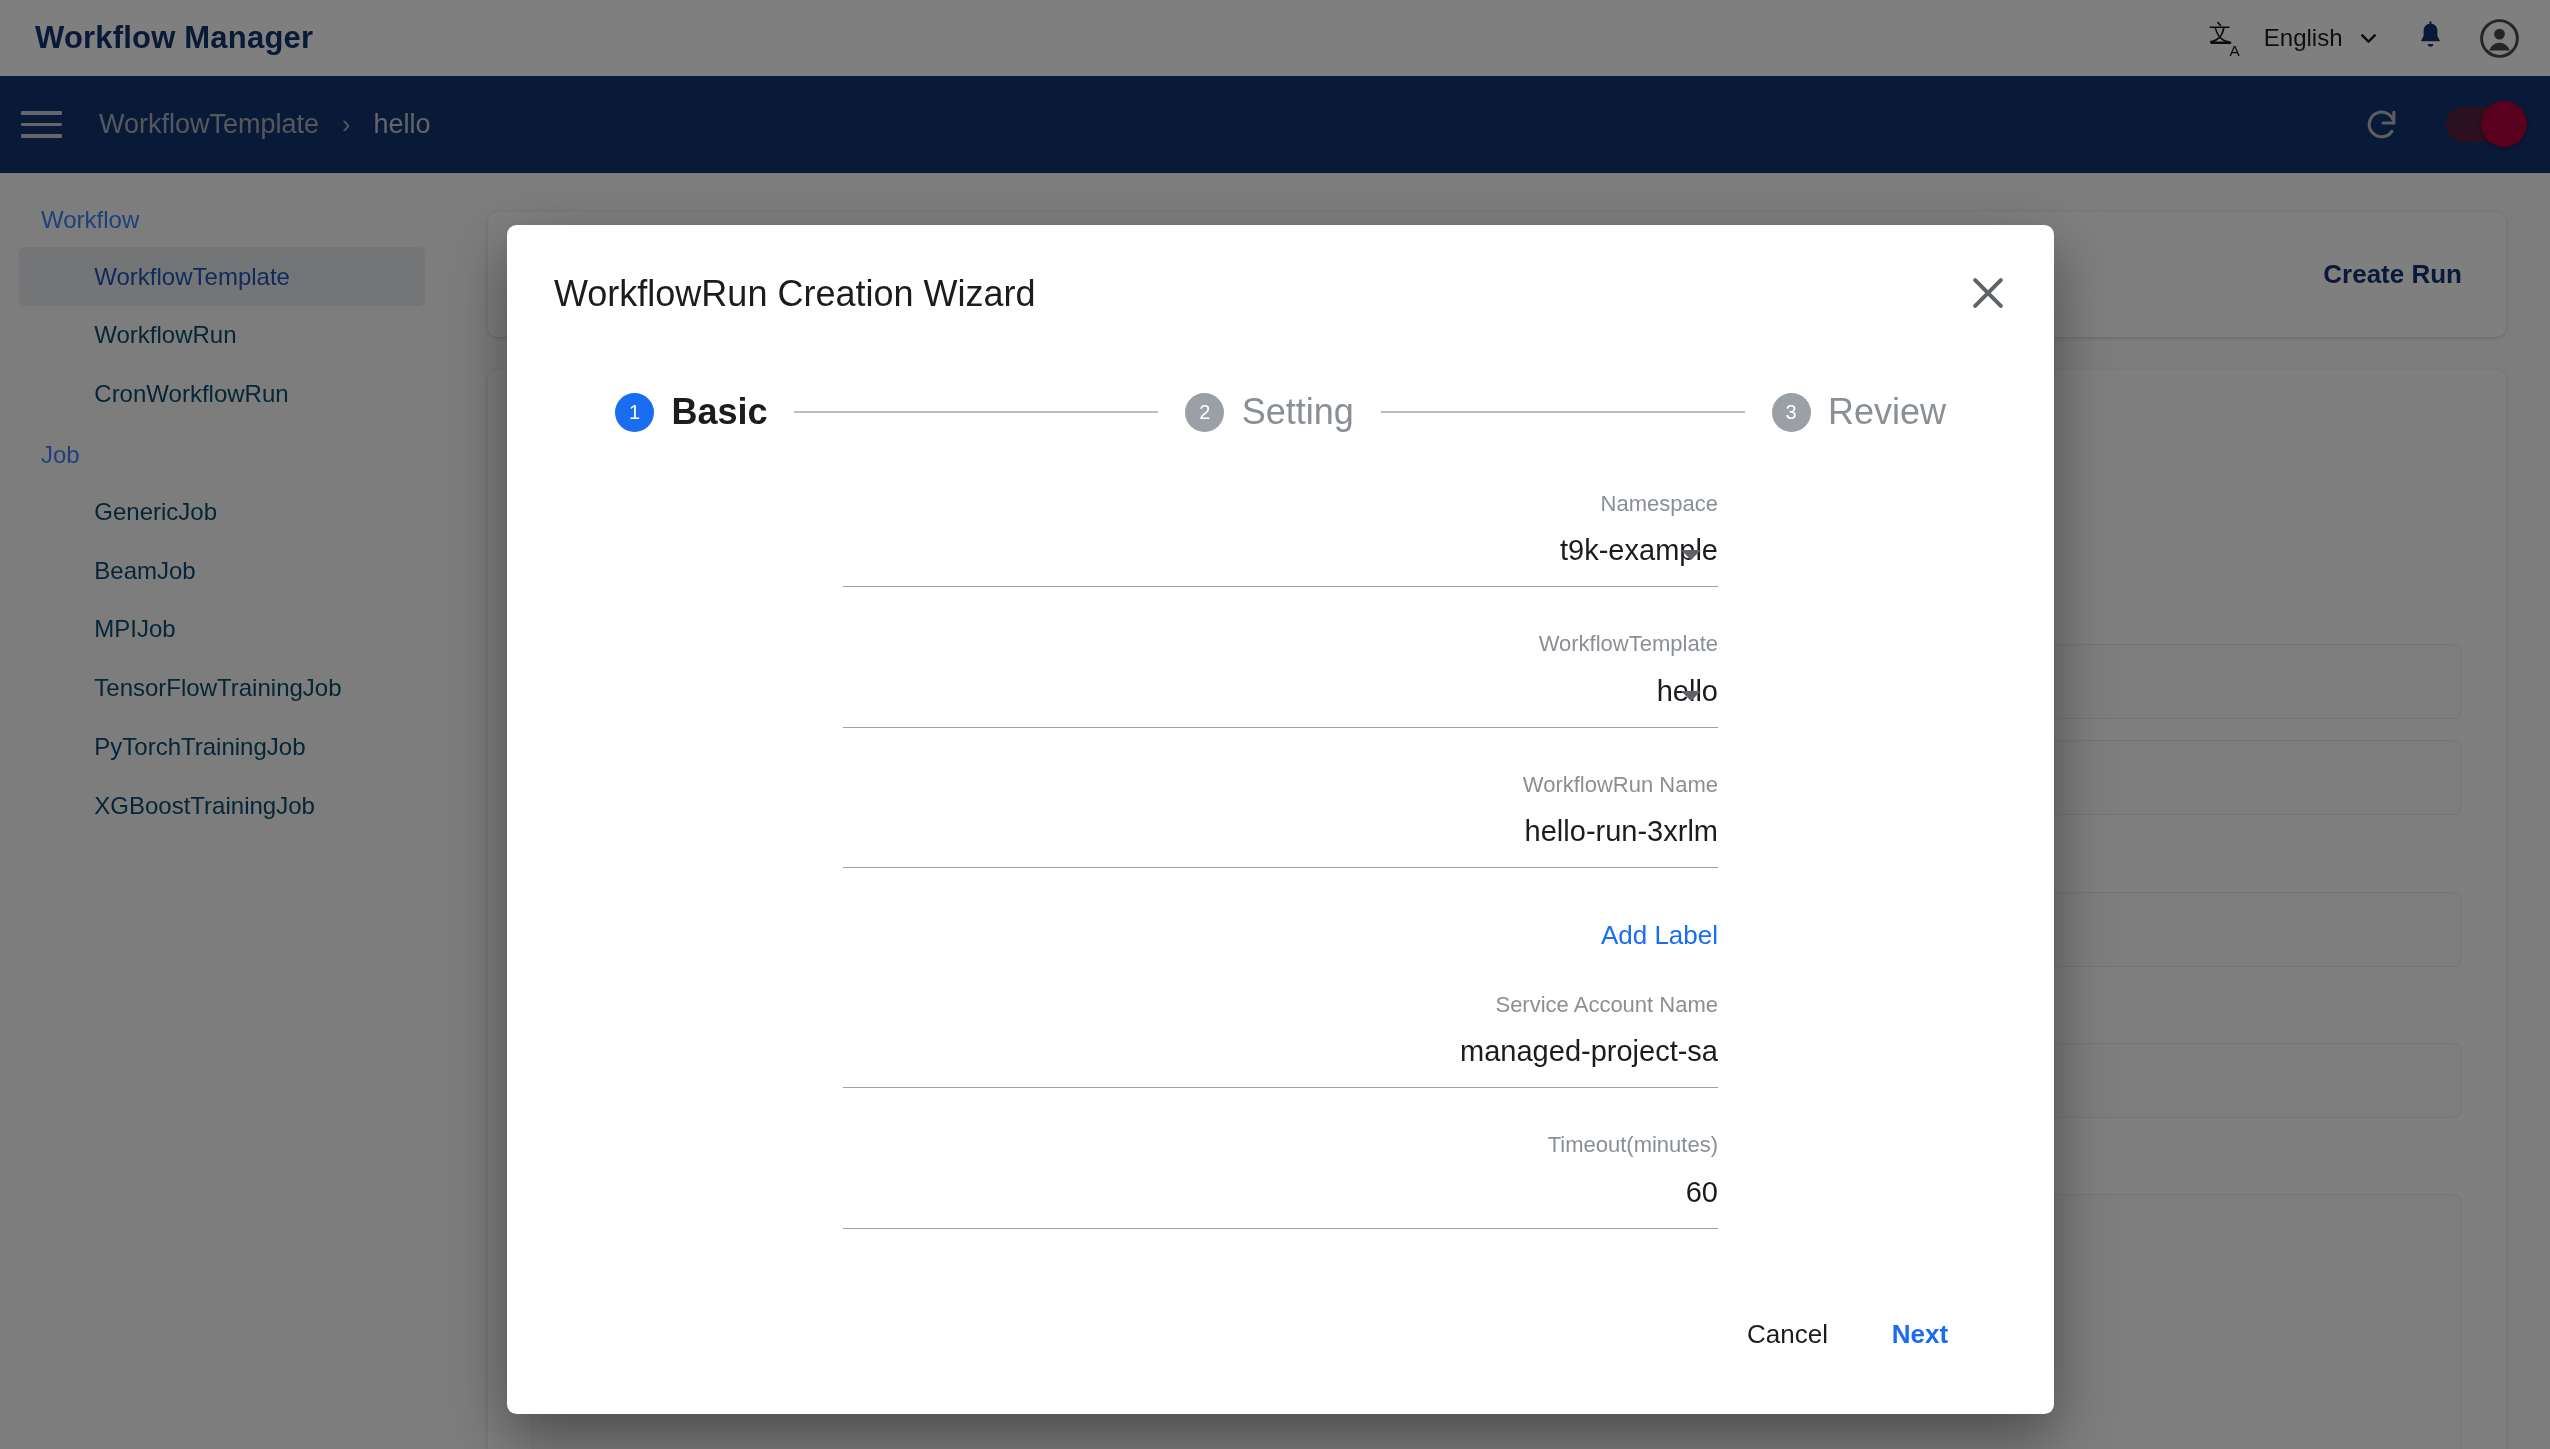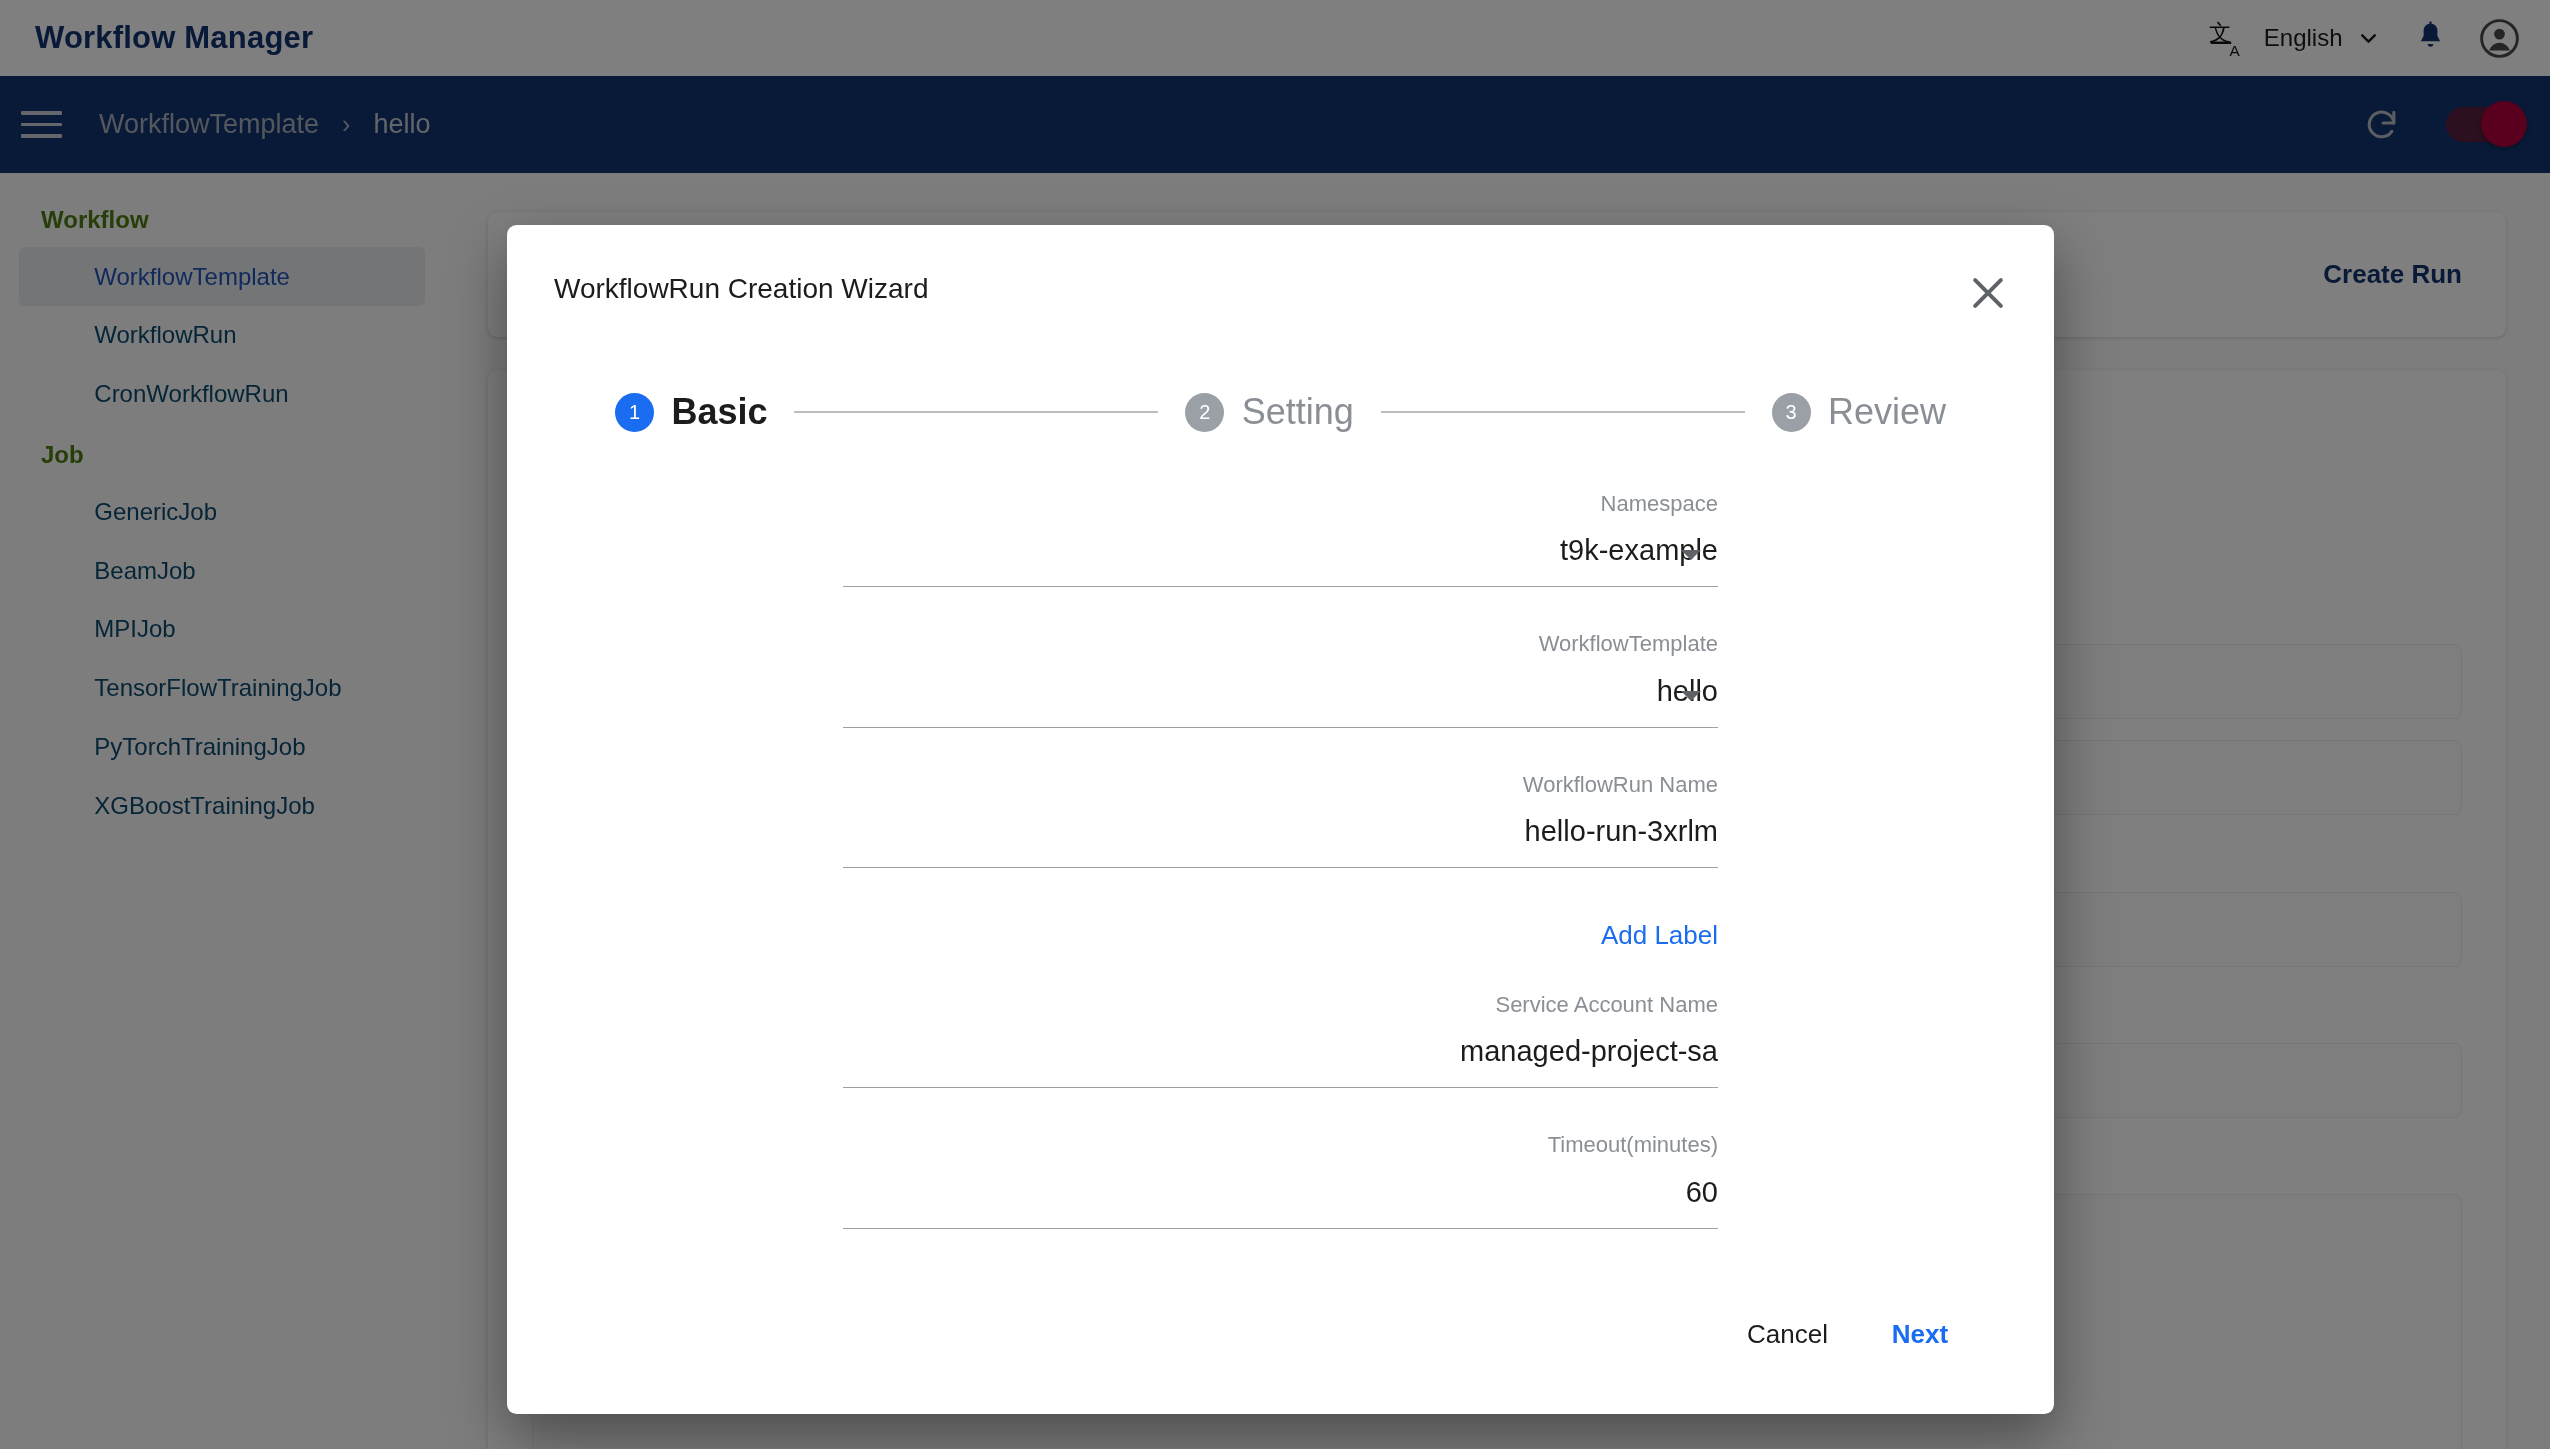--- a/index.html
+++ b/index.html
@@ -47,21 +47,21 @@
   .crumb-sep { font-size: 25px; color: #a9b0bd; }
   .bluebar-right { margin-left: auto; margin-right: 29px; display: flex; align-items: center; gap: 46px; }
   .refresh { width: 37px; height: 37px; display:block; cursor:pointer; }
   .toggle { width: 75px; height: 35px; border-radius: 17.4px; background:#5a2040; position: relative; cursor: pointer; }
   .toggle .knob { position:absolute; right:-5.8px; top:-5.8px; width:46px; height:46px; border-radius:50%; background:#b3003c; box-shadow:0 1.9px 5.8px rgba(0,0,0,.35); }
 
   .sidebar {
     position: absolute; left: 0; top: 173px; width: 444px; bottom: 0;
     background: #fafafa; padding-top: 15.4px;
   }
-  .nav-head { font-size: 24px; font-weight: bold; color: #4d7c0f; padding: 17.4px 0 13.5px 41px; }
+  .nav-head { font-size: 24px; font-weight: normal; color: #3b82f6; padding: 17.4px 0 13.5px 41px; }
   .nav-item { font-size: 24px; color: #0c4a6e; padding: 15.4px 0 15.4px 75px; border-radius: 5.8px; margin: 0 19.3px; cursor: pointer; }
   .nav-item.active { background: #e8eaed; color: #2255b8; }
 
   .content { position: absolute; left: 444px; top: 173px; right: 0; bottom: 0; background: #fafafa; padding: 39px 44px 0 44px; }
   .card {
     background: #ffffff; border-radius: 9.7px;
     box-shadow: 0 1px 3.9px rgba(0,0,0,.16);
   }
   .title-card { height: 125px; display: flex; align-items: center; padding: 0 44px; }
   .title-card .h { font-size: 39px; color: #1c1c1c; }
@@ -80,21 +80,21 @@
   .scrim { position: absolute; inset: 0; background: rgba(0,0,0,0.5); }
 
   
   .dialog {
     position: absolute; left: 507px; top: 225px; width: 1547px; height: 1189px;
     background: #ffffff; border-radius: 9.7px;
     box-shadow: 0 23px 58px rgba(0,0,0,.4);
     display: flex; flex-direction: column;
   }
   .dlg-head { position: relative; height: 116px; }
-  .dlg-title { position: absolute; left: 47px; top: 48px; font-size: 28px; color: #1c1c1c; }
+  .dlg-title { position: absolute; left: 47px; top: 48px; font-size: 36px; color: #1c1c1c; }
   .dlg-close { position: absolute; right: 44px; top: 46px; width: 44px; height: 44px; cursor: pointer; }
 
   .stepper { display: flex; align-items: center; margin: 50px 108px 0 108px; }
   .step { display: flex; align-items: center; gap: 17.4px; }
   .step-dot { width: 39px; height: 39px; border-radius: 50%; background: #9aa0a6; color: #fff;
               font-size: 20px; display: flex; align-items: center; justify-content: center; }
   .step.active .step-dot { background: #1a6cf0; }
   .step-label { font-size: 36px; color: #8a8f95; white-space: nowrap; }
   .step.active .step-label { color: #1c1c1c; font-weight: bold; }
   .step-line { flex: 1; height: 1.9px; background: #bdbdbd; margin: 0 27px; }

